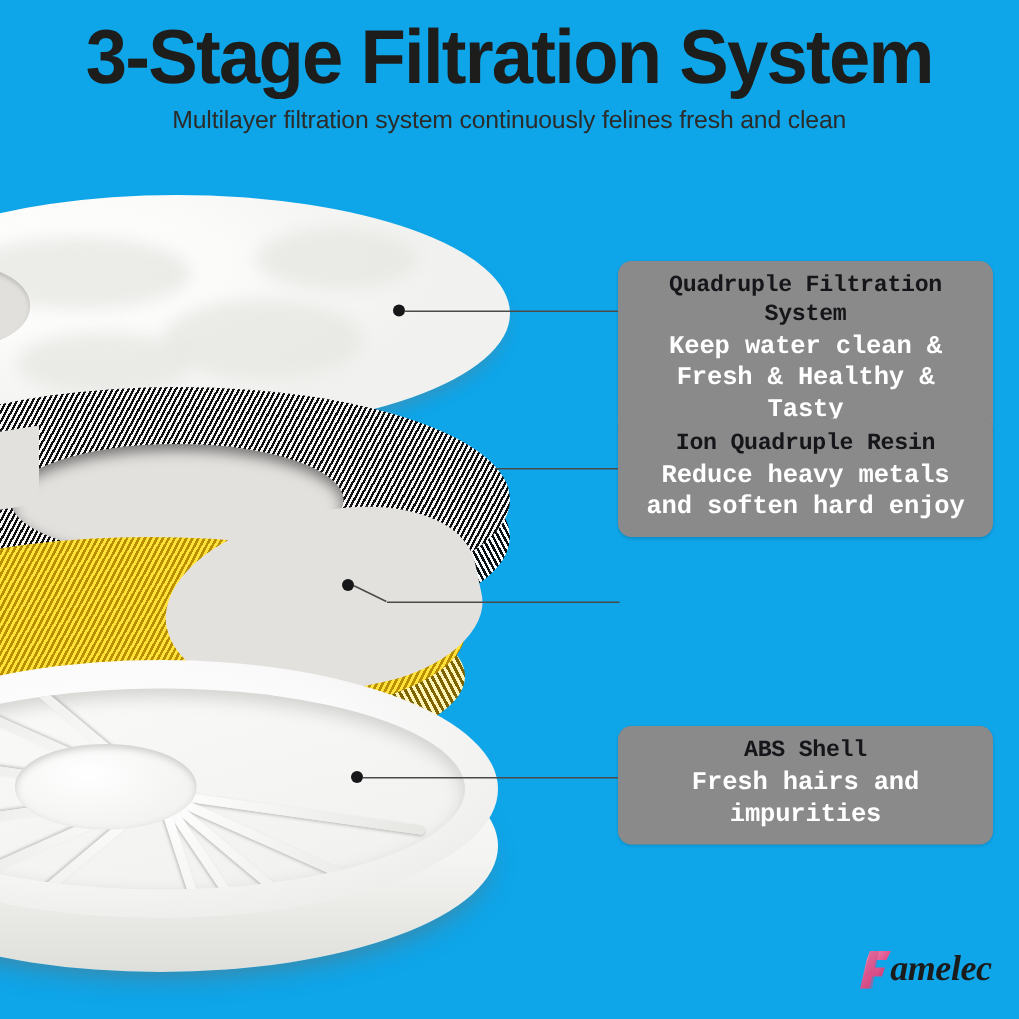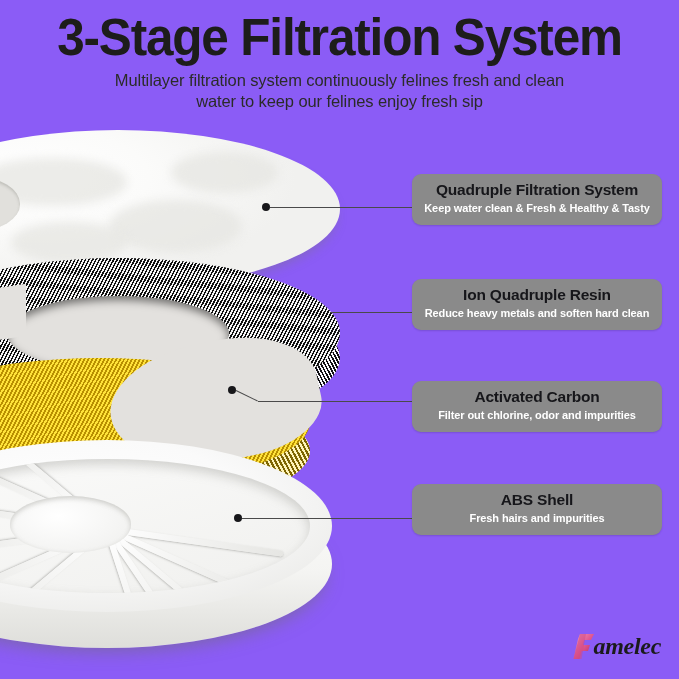--- a/index.html
+++ b/index.html
@@ -13,21 +13,21 @@
     background: #e3e1de;
     font-family: "Liberation Sans", sans-serif;
     position: relative;
   }
 
   #stage {
     position: absolute;
     inset: 0;
     width: 679px;
     height: 679px;
-    background: #8b5cf6;
+    background: #0ea5e9;
   }
 
   
   .header {
     position: absolute;
     top: 0; left: 0;
     width: 679px;
     text-align: center;
   }
   .title {
@@ -239,32 +239,33 @@
 
   .callout {
     position: absolute;
     box-sizing: border-box;
     background: #8a8a8a;
     border-radius: 9px;
     color: #ffffff;
     text-align: center;
     padding: 7px 12px 9px 12px;
     box-shadow: 0 1px 2px rgba(0,0,0,0.14);
+    font-family: Liberation Mono, monospace;
   }
   .callout-title {
     display: block;
     font-size: 15.5px;
     font-weight: bold;
     color: #16161a;
     line-height: 1.22;
     letter-spacing: -0.2px;
   }
   .callout-desc {
     display: block;
-    font-size: 11px;
+    font-size: 17px;
     font-weight: bold;
     color: #ffffff;
     line-height: 1.25;
     letter-spacing: -0.1px;
     padding-top: 2px;
   }
 
   .leader-line {
     position: absolute;
     height: 1px;
@@ -307,21 +308,20 @@
 </style>
 </head>
 <body>
 
 <div id="stage">
 
   <div class="header">
     <h1 class="title">3-Stage Filtration System</h1>
     <p class="subtitle">
       <span class="sub-line">Multilayer filtration system continuously felines fresh and clean</span>
-      <span class="sub-line">water to keep our felines enjoy fresh sip</span>
     </p>
   </div>
 
   <div class="product">
 
     <div class="layer disc-cotton">
       <div class="cotton-fibre" style="left:18%;top:18%;width:34%;height:30%;"></div>
       <div class="cotton-fibre" style="left:48%;top:44%;width:30%;height:34%;"></div>
       <div class="cotton-fibre" style="left:62%;top:14%;width:24%;height:26%;"></div>
       <div class="cotton-fibre" style="left:26%;top:58%;width:26%;height:26%;"></div>
@@ -368,30 +368,26 @@
     <span class="leader-dot" style="left:262px; top:203px;"></span>
     <span class="leader-line" style="left:270px; top:207px; width:143px;"></span>
     <div class="callout" style="left:412px; top:174px; width:250px;">
       <span class="callout-title">Quadruple Filtration System</span>
       <span class="callout-desc">Keep water clean &amp; Fresh &amp; Healthy &amp; Tasty</span>
     </div>
 
     <span class="leader-line" style="left:330px; top:312px; width:83px;"></span>
     <div class="callout" style="left:412px; top:279px; width:250px;">
       <span class="callout-title">Ion Quadruple Resin</span>
-      <span class="callout-desc">Reduce heavy metals and soften hard clean</span>
+      <span class="callout-desc">Reduce heavy metals and soften hard enjoy</span>
     </div>
 
     <span class="leader-dot" style="left:228px; top:386px;"></span>
     <span class="leader-line" style="left:236px; top:390px; width:24px; transform:rotate(26deg); transform-origin:0 50%;"></span>
     <span class="leader-line" style="left:258px; top:401px; width:155px;"></span>
-    <div class="callout" style="left:412px; top:381px; width:250px;">
-      <span class="callout-title">Activated Carbon</span>
-      <span class="callout-desc">Filter out chlorine, odor and impurities</span>
-    </div>
 
     <span class="leader-dot" style="left:234px; top:514px;"></span>
     <span class="leader-line" style="left:242px; top:518px; width:171px;"></span>
     <div class="callout" style="left:412px; top:484px; width:250px;">
       <span class="callout-title">ABS Shell</span>
       <span class="callout-desc">Fresh hairs and impurities</span>
     </div>
 
   </div>
 

